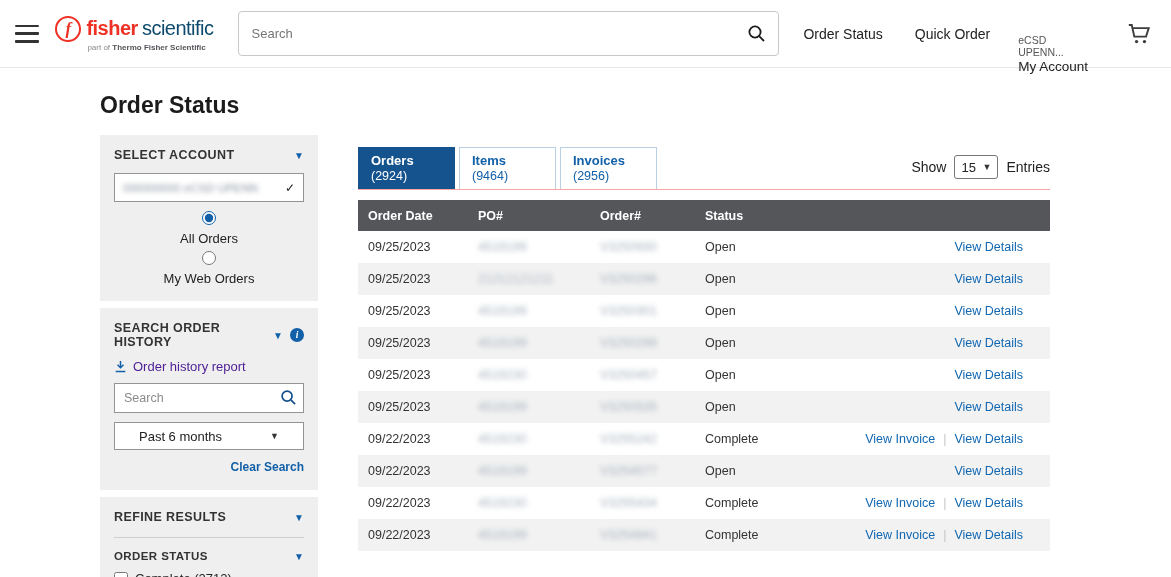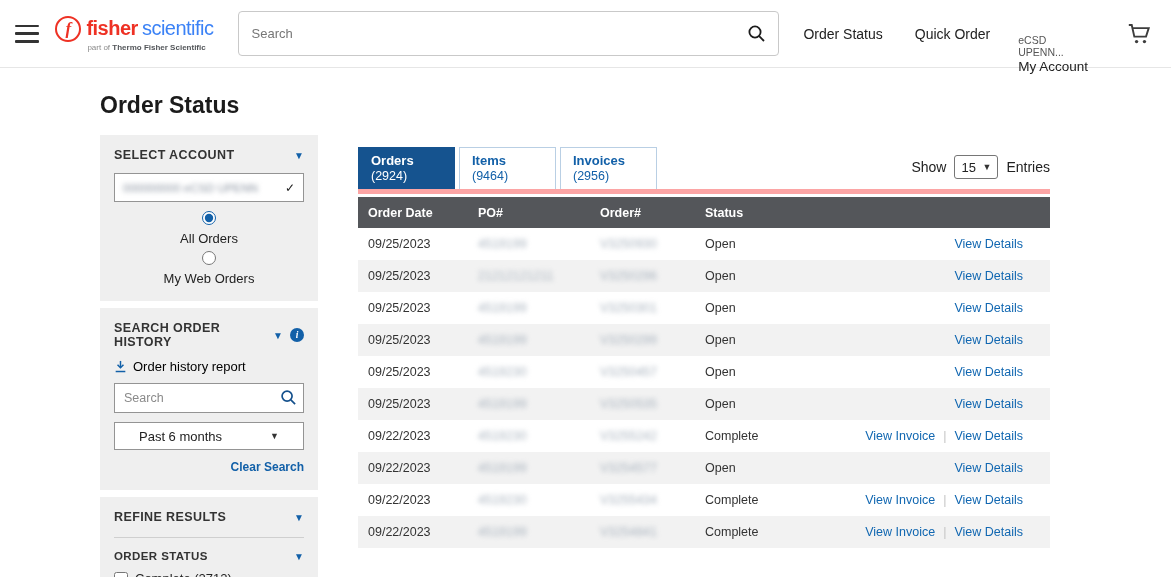--- a/index.html
+++ b/index.html
@@ -11,21 +11,21 @@
     border-bottom:1px solid #e6e6e6; background:#fff; }
   .hamburger { width:26px; height:18px; display:flex; flex-direction:column;
     justify-content:space-between; cursor:pointer; margin-right:16px; }
   .hamburger span { display:block; height:2.6px; background:#333; border-radius:1px; }
   .logo { margin-right:24px; cursor:pointer; }
   .logo-row { display:flex; align-items:center; gap:5px; }
   .logo-f { width:26px; height:26px; border:2.4px solid #EE3124; border-radius:50%;
     color:#EE3124; font-family:"Liberation Serif", serif; font-style:italic;
     font-weight:bold; font-size:17px; display:flex; align-items:center; justify-content:center; }
   .logo-fisher { color:#EE3124; font-size:20px; font-weight:bold; letter-spacing:-0.5px; }
-  .logo-sci { color:#3b82f6; font-size:20px; letter-spacing:-0.5px; margin-left:-1px; }
+  .logo-sci { color:#0c4a6e; font-size:20px; letter-spacing:-0.5px; margin-left:-1px; }
   .logo-tag { font-size:8px; color:#8a8a8a; margin-top:1px; padding-left:32px; }
   .logo-tag b { color:#53565A; }
 
   .searchbox { position:relative; width:577px; height:45px; margin-right:24px; }
   .searchbox input { width:100%; height:100%; border:1px solid #c9c9c9; border-radius:4px;
     padding:0 44px 0 13px; font-size:13px; color:#333; outline:none;
     font-family:"Liberation Sans", sans-serif; }
   .searchbox input::placeholder { color:#767676; }
   .search-btn { position:absolute; right:4px; top:4px; width:38px; height:37px;
     background:transparent; border:none; cursor:pointer; display:flex;
@@ -65,21 +65,21 @@
     display:flex; align-items:center; justify-content:space-between; padding:0 8px;
     cursor:pointer; }
   .acct-select .val { font-size:11.5px; color:#8a93a0; filter:blur(2.5px);
     white-space:nowrap; overflow:hidden; }
   .acct-select .check { font-size:12px; color:#222; }
 
   .radio-row { display:flex; align-items:center; gap:6px; font-size:13px; color:#222;
     margin-top:5px; cursor:pointer;flex-direction:column; }
   .radio-row input { accent-color:#1260A8; width:14px; height:14px; margin:0; }
 
-  .report-link { display:flex; align-items:center; gap:6px; color:#000000; font-size:13px;
+  .report-link { display:flex; align-items:center; gap:6px; color:#4c1d95; font-size:13px;
     text-decoration:none; cursor:pointer; margin:10px 0 9px 0; }
   .side-search { position:relative; }
   .side-search input { width:100%; height:30px; border:1px solid #949494; padding:0 30px 0 9px;
     font-size:12.5px; outline:none; font-family:"Liberation Sans", sans-serif; background:#fff; }
   .side-search input::placeholder { color:#8a8a8a; }
   .side-search .mag { position:absolute; right:7px; top:6px; cursor:pointer; }
   .range-select { background:#fff; border:1px solid #949494; height:28px; margin-top:9px;
     display:flex; align-items:center; justify-content:space-between; padding:0 24px;
     font-size:13px; color:#222; cursor:pointer; }
   .sel-arrow { font-size:9px; color:#333; }
@@ -89,35 +89,35 @@
   .divider { border-top:1px solid #cfcfcf; margin:13px 0 12px 0; }
   .sub-head { display:flex; justify-content:space-between; align-items:center; }
   .sub-head .sttl { font-size:11.5px; font-weight:bold; color:#333; letter-spacing:0.4px; }
   .check-row { display:flex; align-items:center; gap:7px; font-size:13px; color:#222;
     margin-top:9px; cursor:pointer; }
   .check-row input { width:14px; height:14px; margin:0; accent-color:#1260A8; }
   .refine-panel { min-height:160px; }
 
   
   .results { flex:1; padding-top:12px; }
-  .tabs-row { display:flex; align-items:flex-end; border-bottom:5px solid #fca5a5; }
+  .tabs-row { display:flex; align-items:flex-end; border-bottom:1px solid #fca5a5; }
   .tabs { display:flex; gap:4px; }
   .tab { min-width:97px; padding:5px 12px 6px 12px; background:#fff;
     border:1px solid #b9cfe4; border-bottom:none; cursor:pointer; }
   .tab-label { font-size:13px; font-weight:bold; color:#1260A8; }
   .tab-count { font-size:12.5px; color:#1260A8; margin-top:1px; }
   .tab.active { background:#15538F; border-color:#15538F; }
   .tab.active .tab-label, .tab.active .tab-count { color:#fff; }
   .show-group { margin-left:auto; display:flex; align-items:center; gap:8px;
     font-size:14px; color:#222; padding-bottom:10px; }
   .show-select { border:1px solid #767676; border-radius:3px; height:24px; min-width:44px;
     display:flex; align-items:center; justify-content:space-between; gap:6px;
     padding:0 6px; font-size:13px; cursor:pointer; background:#fff; }
 
-  .table { margin-top:3px; }
+  .table { margin-top:10px; }
   .thead, .trow { display:grid;
     grid-template-columns:110px 122px 105px 130px 1fr; align-items:center;
     padding-left:10px; }
   .thead { background:#54565A; height:31px; color:#fff; font-size:12.5px; font-weight:bold; }
   .trow { height:32px; font-size:12.5px; color:#333; background:#fff; }
   .trow.alt { background:#f2f2f2; }
   .td.blur { color:#aab4bf; filter:blur(2.5px); }
   .td.links { display:flex; justify-content:flex-end; align-items:center;
     padding-right:27px; gap:8px; }
   .lnk { color:#1167B1; text-decoration:none; cursor:pointer; white-space:nowrap; }

